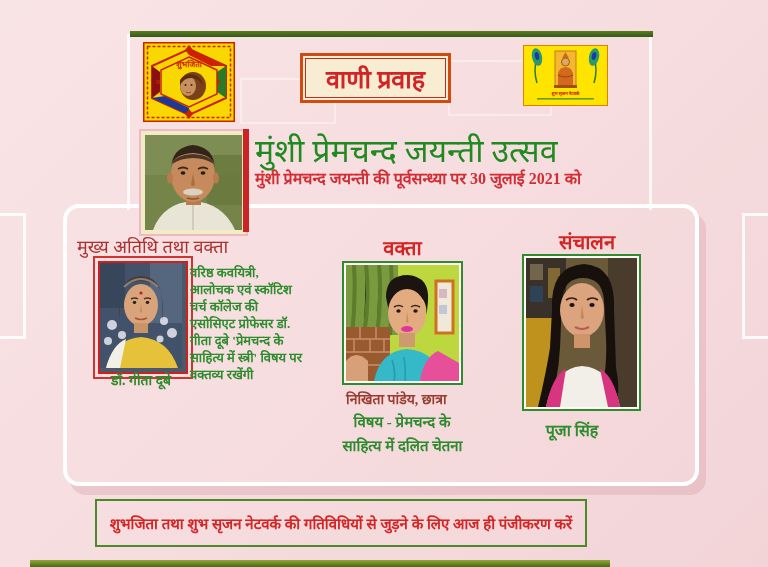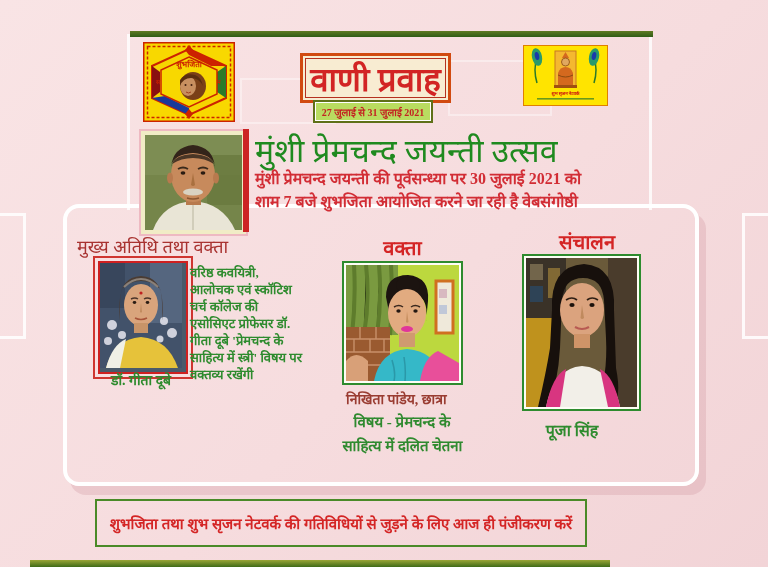--- a/index.html
+++ b/index.html
@@ -30,21 +30,21 @@
   .bar-bottom{left:30px;top:560px;width:580px;height:7px;background:linear-gradient(180deg,#9aa536,#3f6b18);}
 
   
   .logo-box{box-sizing:border-box;}
   .title-box{
     left:300px;top:53px;width:145px;height:44px;
     background:#f8ecd2;border:3px solid #d14a10;
     box-shadow:inset 0 0 0 2px #f8ecd2, inset 0 0 0 3px #b5311f;
     display:flex;align-items:center;justify-content:center;
   }
-  .title-box span{color:#d22424;font-weight:bold;font-size:33px;}
+  .title-box span{color:#d22424;font-weight:bold;font-size:25px;}
   .date-box{
     left:313px;top:100px;width:116px;height:19px;
     background:#b9dc60;border:2px solid #5f7018;
     box-shadow:inset 0 0 0 1px #ffffff;
     display:flex;align-items:center;justify-content:center;
   }
   .date-box span{color:#c42222;font-weight:bold;font-size:10px;white-space:nowrap;}
 
   
   .prem-frame{
@@ -145,23 +145,20 @@
       <path d="M35,30 Q42.5,34 50,30" stroke="#8a4a10" stroke-width="1" fill="none"></path>
       <rect x="31" y="40" width="23" height="3" fill="#a05010"></rect>
       <text x="42.5" y="50" font-size="4.5" fill="#cc1010" text-anchor="middle" font-weight="bold">शुभ सृजन नेटवर्क</text>
       <rect x="14" y="53" width="57" height="1.6" fill="#2a7a2a" opacity="0.7"></rect>
     </svg>
   </div>
 
   <div class="abs title-box">
     <span>वाणी प्रवाह</span>
   </div>
-  <div class="abs date-box">
-    <span>27 जुलाई से 31 जुलाई 2021</span>
-  </div>
 
   <div class="abs prem-frame">
     <svg width="97" height="95" viewBox="0 0 97 95">
       <rect width="97" height="95" fill="#75854a"></rect>
       <rect x="0" y="0" width="97" height="40" fill="#82925a" opacity="0.6"></rect>
       <rect x="62" y="20" width="35" height="50" fill="#66763c" opacity="0.7"></rect>
       <path d="M8,95 Q18,68 48,66 Q78,68 90,95 Z" fill="#e9e5d6"></path>
       <path d="M48,66 L48,95" stroke="#c8c4b0" stroke-width="1.5"></path>
       <rect x="41" y="56" width="15" height="14" fill="#b87a4e"></rect>
       <ellipse cx="48" cy="40" rx="22" ry="27" fill="#c78a5c"></ellipse>
@@ -176,21 +173,20 @@
       <path d="M48,38 L46,50 Q48,52 50,50 Z" fill="#a9703f"></path>
       <ellipse cx="48" cy="57" rx="10" ry="3.6" fill="#d9d2c2"></ellipse>
       <path d="M42,63 Q48,65 54,63" stroke="#8a5632" stroke-width="1.4" fill="none"></path>
     </svg>
   </div>
   <div class="abs red-bar"></div>
 
   <div class="abs event-heading">मुंशी प्रेमचन्द जयन्ती उत्सव</div>
   <div class="abs event-detail">
     <div>मुंशी प्रेमचन्द जयन्ती की पूर्वसन्ध्या पर 30 जुलाई 2021 को</div>
-    <div>शाम 7 बजे शुभजिता आयोजित करने जा रही है वेबसंगोष्ठी</div>
   </div>
 
   <div class="abs chief-heading">मुख्य अतिथि तथा वक्ता</div>
   <div class="abs photo-red">
     <svg width="82" height="105" viewBox="0 0 82 105">
       <rect width="82" height="105" fill="#42526a"></rect>
       <rect x="50" y="0" width="32" height="60" fill="#5a6c84" opacity="0.8"></rect>
       <rect x="0" y="0" width="25" height="45" fill="#38465c"></rect>
       <g fill="#e8e8f0" opacity="0.85">
         <circle cx="12" cy="62" r="5"></circle>

